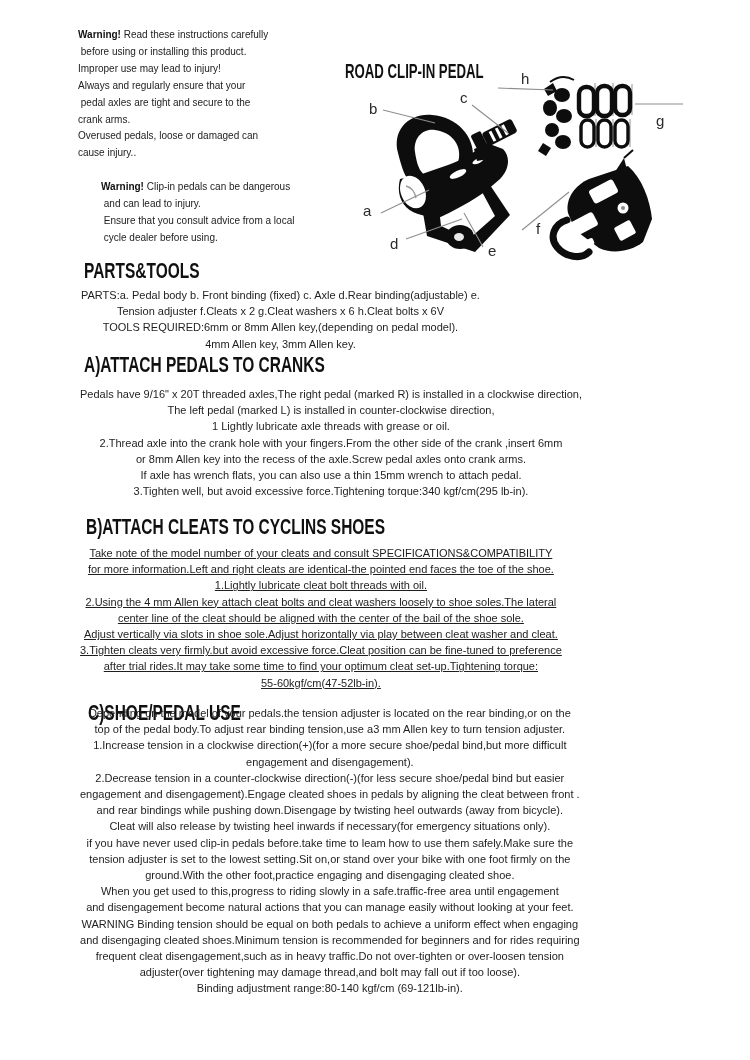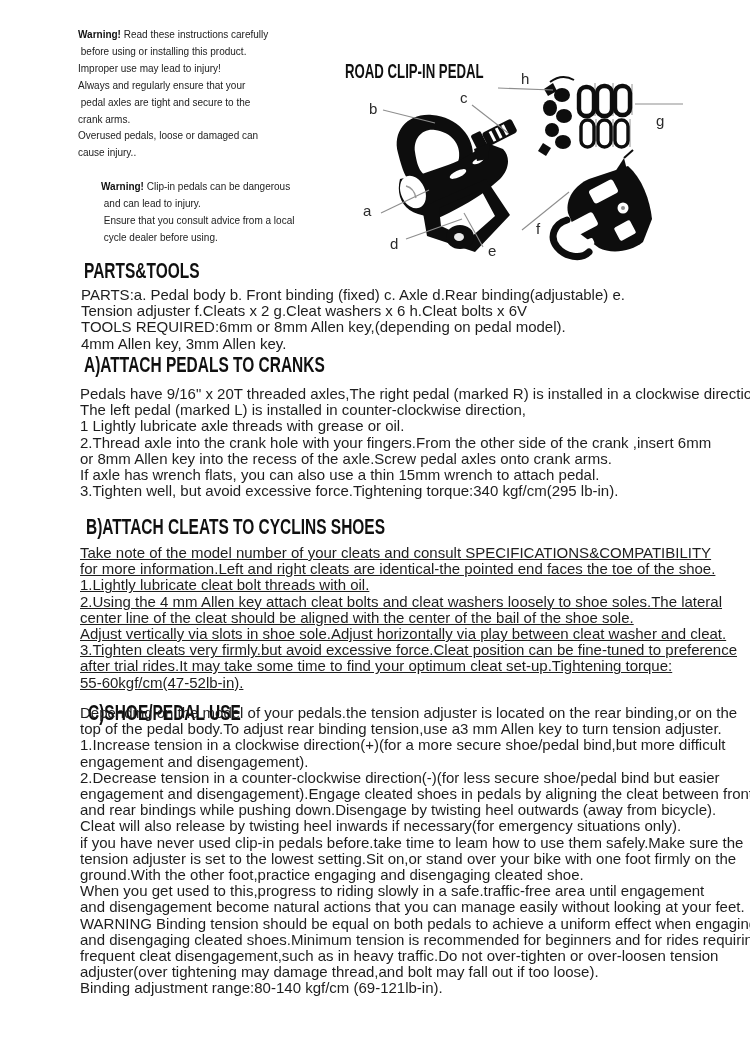--- a/index.html
+++ b/index.html
@@ -14,21 +14,21 @@
   .headline{
     position:absolute;font-weight:700;color:#101010;white-space:nowrap;
     transform:scaleX(.72);transform-origin:left top;
     font-size:21.5px;line-height:1.05;
   }
   .fig-title{
     position:absolute;font-weight:700;color:#101010;white-space:nowrap;
     transform:scaleX(.66);transform-origin:left top;font-size:20px;line-height:1;
   }
   .body-text{
-    position:absolute;white-space:pre;font-size:15px;line-height:16.2px;color:#1e1e1e;
+    position:absolute;white-space:pre;font-size:11px;line-height:16.2px;color:#1e1e1e;text-align:center;
   }
   .figure{position:absolute;left:336px;top:33px;width:410px;height:226px;margin-top:20px;}
   .figure svg{position:absolute;left:0;top:0;}
   svg text{font-family:"Liberation Sans",sans-serif;font-size:15px;fill:#2b2b2b;}
   .leader{stroke:#8e8e8e;stroke-width:1.1;}
 </style>
 </head>
 <body>
 
 <div class="page">

